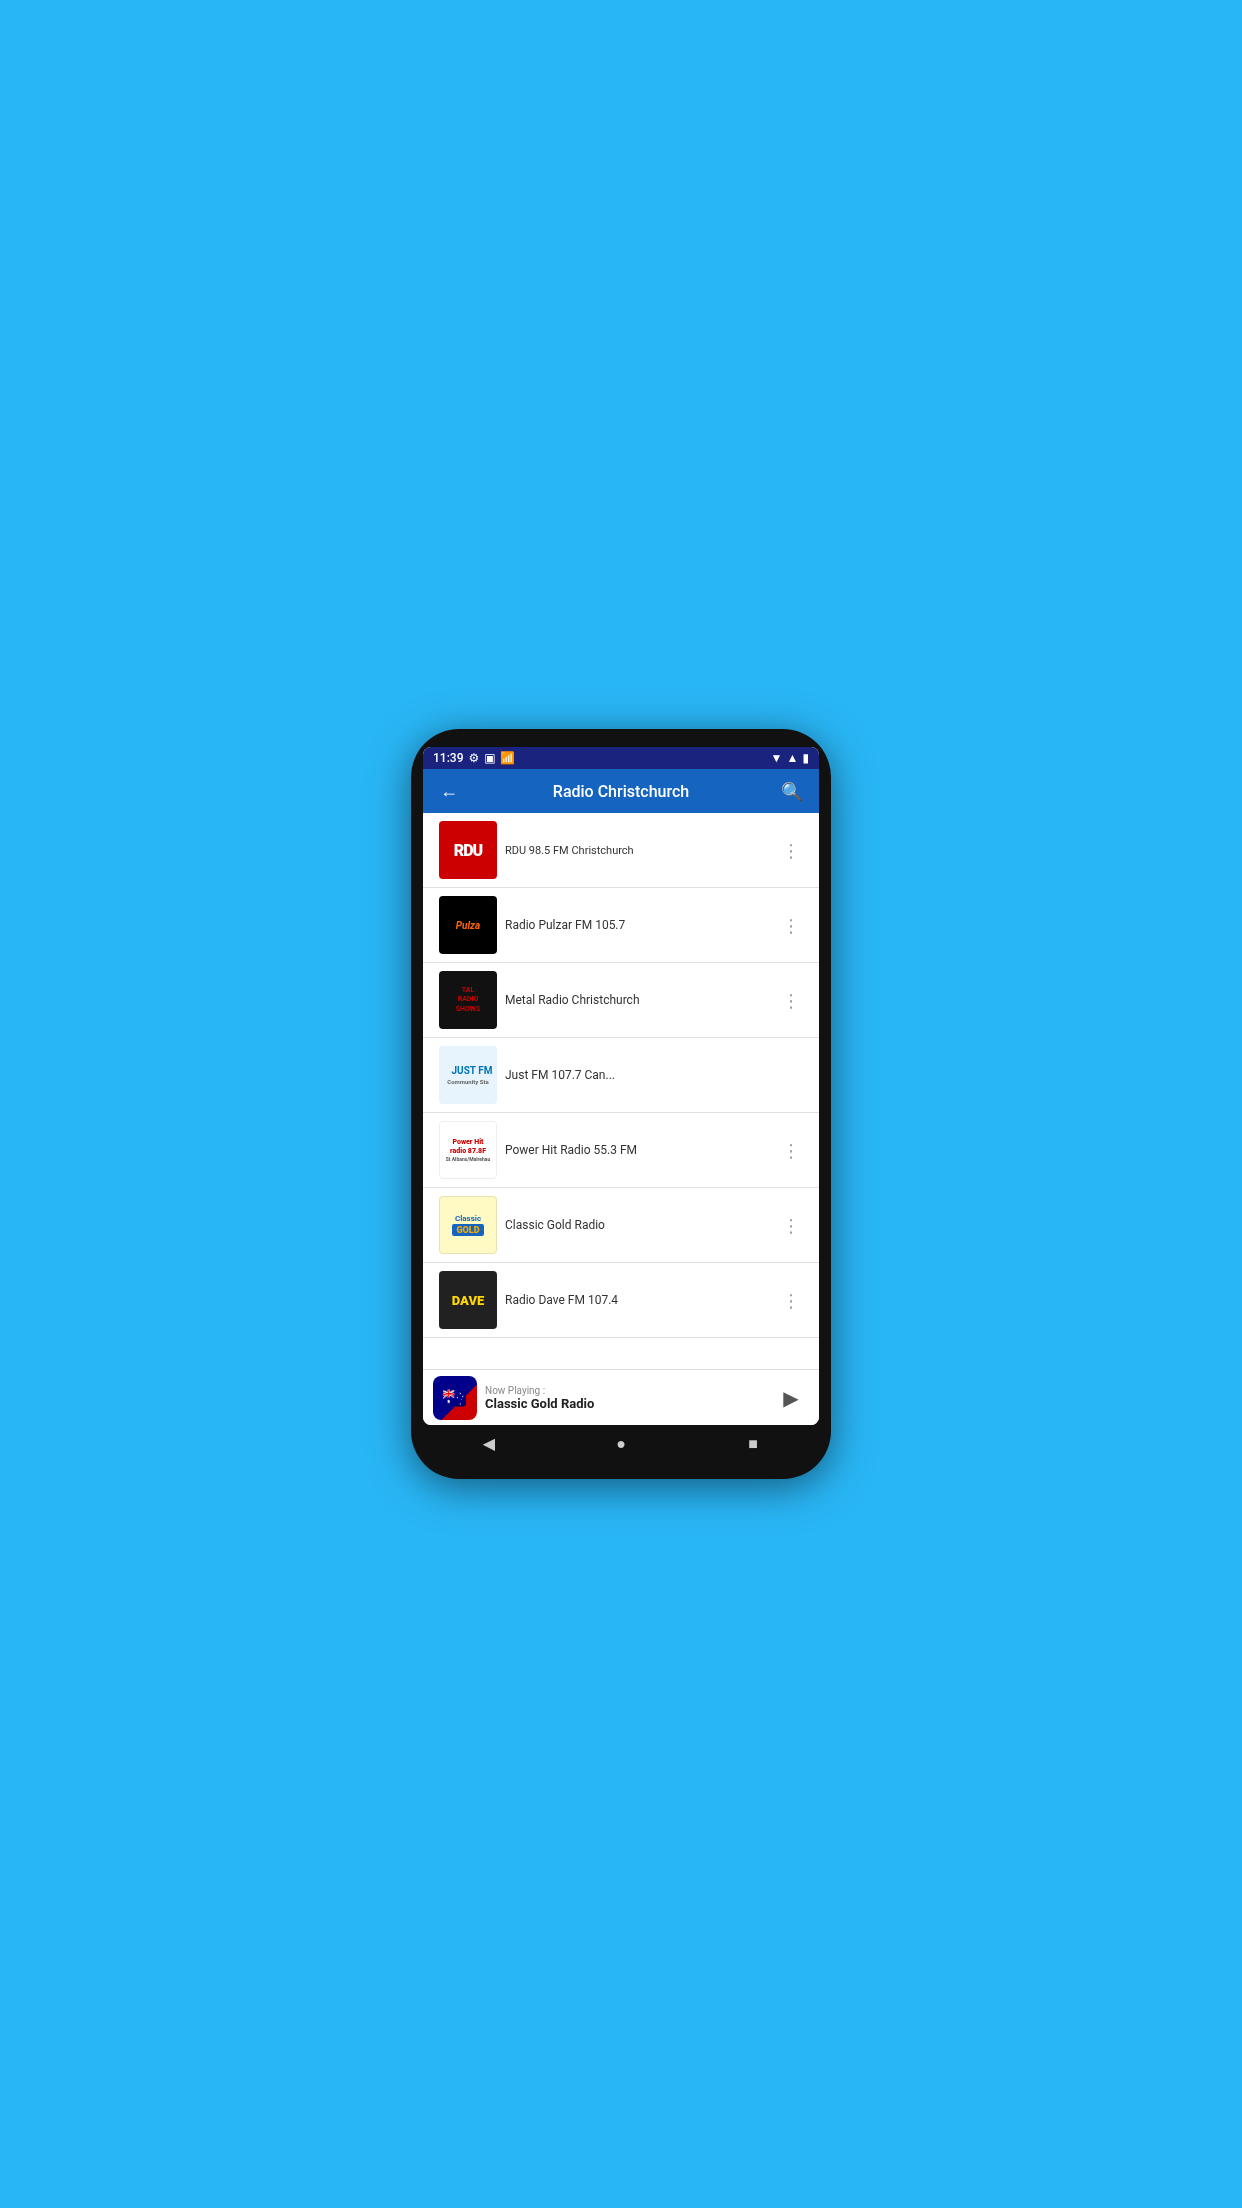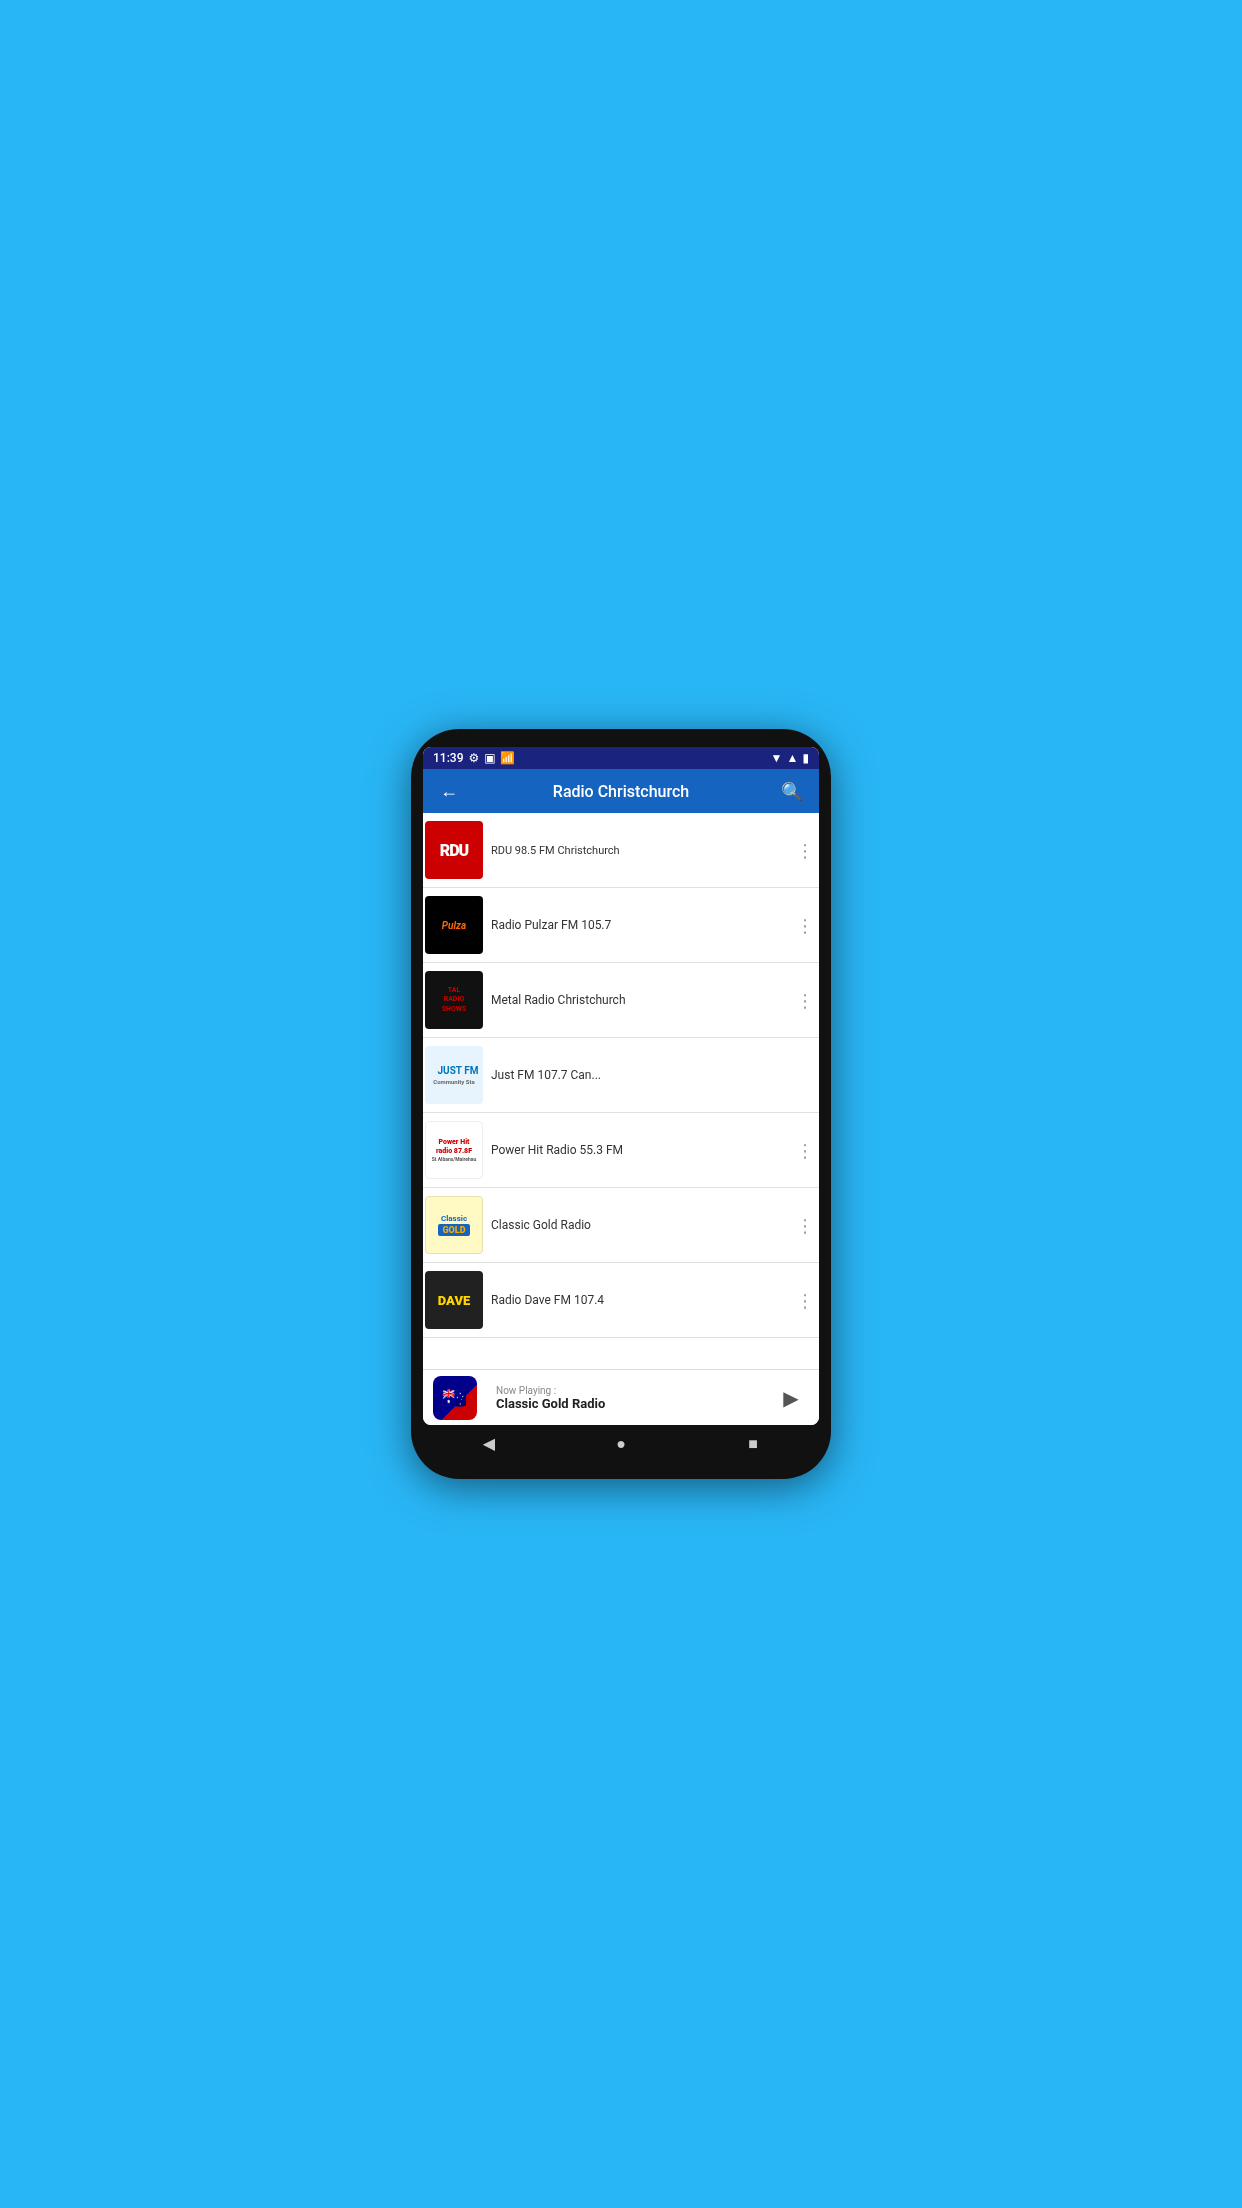--- a/index.html
+++ b/index.html
@@ -76,21 +76,21 @@
     }
     
     .radio-list {
       flex: 1;
       overflow-y: auto;
       background: white;
     }
     .radio-item {
       display: flex;
       align-items: center;
-      padding: 8px 2px;
+      padding: 8px 16px;
       border-bottom: 1px solid #e0e0e0;
       position: relative;
       background: white;
       min-height: 68px;
     }
     .radio-logo {
       width: 58px;
       height: 58px;
       object-fit: cover;
       border-radius: 4px;
@@ -154,21 +154,20 @@
       border-top: 1px solid #ddd;
       display: flex;
       align-items: center;
       padding: 6px 10px;
       height: 56px;
       flex-shrink: 0;
     }
     .now-playing-info {
       flex: 1;
       padding: 0 8px;
-      margin-left: 11px;
     }
     .now-playing-label {
       font-size: 10px;
       color: #888;
     }
     .now-playing-title {
       font-size: 13px;
       font-weight: 700;
       color: #222;
     }

